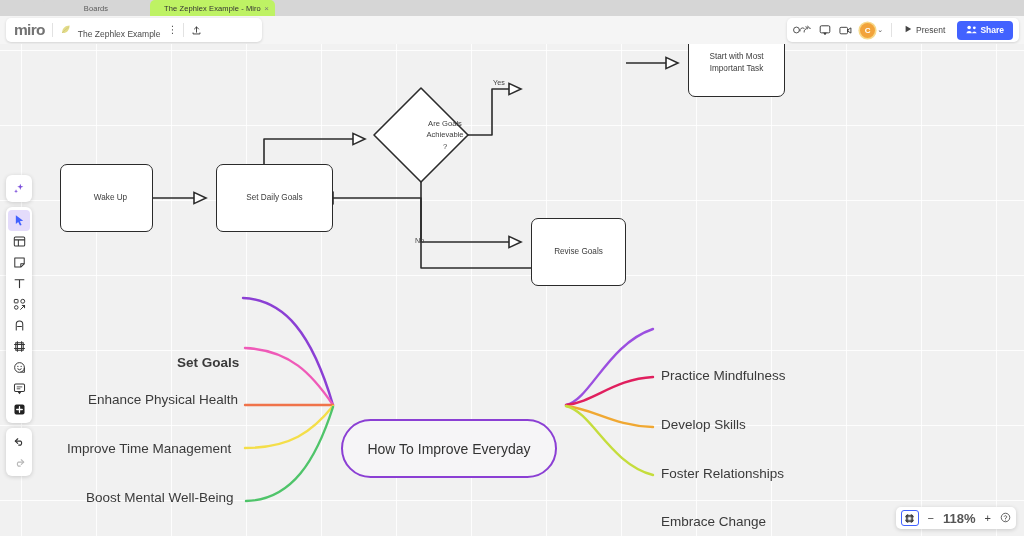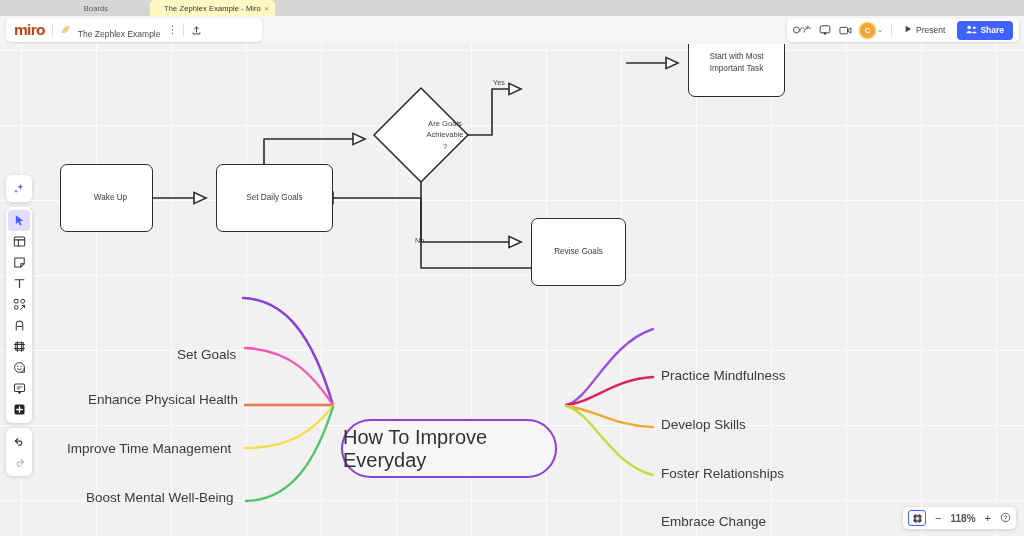--- a/index.html
+++ b/index.html
@@ -16,37 +16,37 @@
     background: #d6d6d6;
     display: flex; align-items: flex-end;
   }
   .btab {
     height: 16px; display: flex; align-items: center; gap: 4px;
     font-size: 7.5px; color: #5a5a5a; letter-spacing: .1px;
     padding: 0 9px; border-radius: 5px 5px 0 0;
     white-space: nowrap;
   }
   .btab.inactive { width: 108px; justify-content: center; background: #d6d6d6; }
-  .btab.active { width: 125px; background: #fef9c3; color: #333; justify-content: center; position: relative; }
+  .btab.active { width: 125px; background: #bef264; color: #333; justify-content: center; position: relative; }
   .btab.active .tab-x { position: absolute; right: 6px; font-size: 8px; color: #777; }
   #btab-spacer { flex: 1; }
 
   
   #app-header {
     position: absolute; left: 0; top: 16px; width: 1024px; height: 28px;
     background: #f5f5f5;
   }
   #header-left-group {
     position: absolute; left: 6px; top: 2px; height: 24px;
     background: #ffffff; border-radius: 5px;
     box-shadow: 0 1px 3px rgba(0,0,0,.14);
     display: flex; align-items: center; padding: 0 8px; gap: 7px;
   }
   #miro-logo {
-    font-size: 15.5px; font-weight: 700; color: #c2410c; letter-spacing: -.7px;
+    font-size: 15.5px; font-weight: 700; color: #737373; letter-spacing: -.7px;
     line-height: 1;
   }
   .hdiv { width: 1px; height: 14px; background: #e2e2e2; }
   #board-leaf-icon { font-size: 10px; line-height: 1; }
   #board-title-text { font-size: 8.5px; color: #4a4a4a; white-space: nowrap; margin-top: 7px; }
   #board-kebab { font-size: 10px; color: #555; letter-spacing: -1px; line-height: 1; cursor: pointer; }
   #upload-icon { line-height: 1; }
   #upgrade-button {
     background: #ebebeb; border-radius: 4px; padding: 3px 7px;
     font-size: 7.5px; font-weight: 700; color: #222; cursor: pointer; margin-top: 48px;
@@ -103,21 +103,21 @@
   .mm-label {
     position: absolute; font-size: 13.5px; color: #3a3a3a;
     white-space: nowrap; line-height: 1;
   }
   .mm-label.right-side { text-align: left; }
   .mm-label.left-side { text-align: right; }
   #mindmap-center {
     position: absolute; left: 341px; top: 375px; width: 216px; height: 59px;
     border: 2.2px solid #8b3fd4; border-radius: 30px; background: #f6f5f7;
     display: flex; align-items: center; justify-content: center;
-    font-size: 20px; color: #333;
+    font-size: 14px; color: #333;
   }
 
   
   #left-toolbar {
     position: absolute; left: 6px; top: 131px; width: 26px;
     display: flex; flex-direction: column; align-items: center; gap: 5px;
   }
   .tool-group {
     background: #fff; border-radius: 6px; width: 26px;
     box-shadow: 0 1px 4px rgba(0,0,0,.16);
@@ -137,21 +137,21 @@
     background: #fff; border-radius: 5px;
     box-shadow: 0 1px 4px rgba(0,0,0,.16);
     display: flex; align-items: center; padding: 0 5px; gap: 9px;
   }
   #fit-button {
     width: 18px; height: 16px; display: flex; align-items: center;
     justify-content: center; border: 1.3px solid #4262ff; border-radius: 3px;
     cursor: pointer;
   }
   .zbtn { font-size: 11px; color: #444; cursor: pointer; line-height: 1; }
-  #zoom-level { font-size: 10px; font-weight: 700; color: #555; min-width: 22px; text-align: center; }
+  #zoom-level { font-size: 13px; font-weight: 700; color: #555; min-width: 22px; text-align: center; }
 </style>
 </head>
 <body>
 
 <div id="browser-tabstrip">
   <div style="width:42px"></div>
   <div class="btab inactive">
     <span>Boards</span>
   </div>
   <div class="btab active">
@@ -293,21 +293,21 @@
     <span>Revise Goals</span>
   </div>
 
   <div class="edge-label" style="left:493px;top:34px;">Yes</div>
   <div class="edge-label" style="left:415px;top:192px;">No</div>
 
   <div id="mindmap-center">
     <span>How To Improve Everyday</span>
   </div>
 
-  <div class="mm-label left-side" style="left:177px;top:304px;">Set Goals</div>
+  <div class="mm-label left-side" style="left:177px;top:312px;font-weight:bold;">Set Goals</div>
   <div class="mm-label left-side" style="left:88px;top:349px;">Enhance Physical Health</div>
   <div class="mm-label left-side" style="left:67px;top:398px;">Improve Time Management</div>
   <div class="mm-label left-side" style="left:86px;top:447px;">Boost Mental Well-Being</div>
 
   <div class="mm-label right-side" style="left:661px;top:325px;">Practice Mindfulness</div>
   <div class="mm-label right-side" style="left:661px;top:374px;">Develop Skills</div>
   <div class="mm-label right-side" style="left:661px;top:423px;">Foster Relationships</div>
   <div class="mm-label right-side" style="left:661px;top:471px;">Embrace Change</div>
 
   <div id="left-toolbar">

